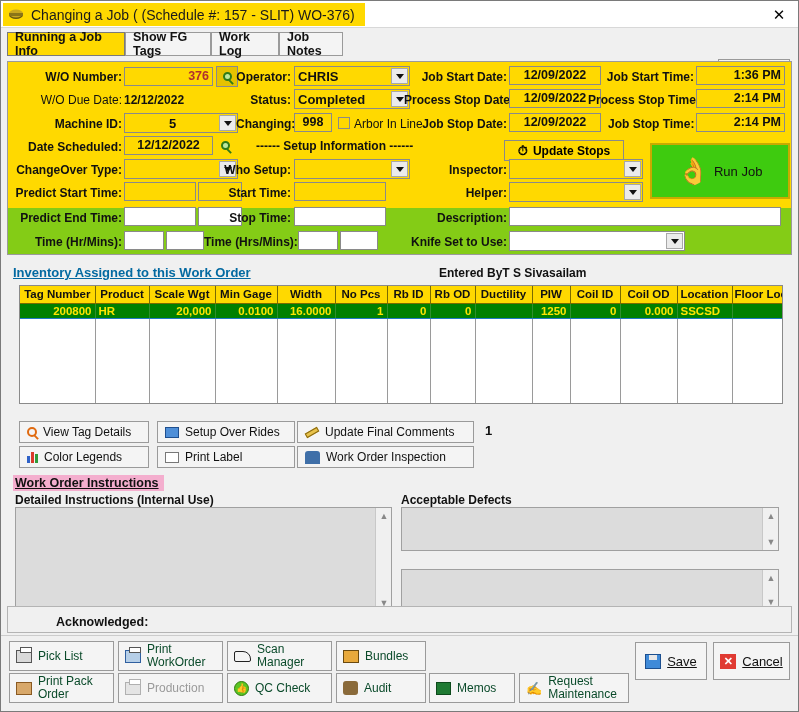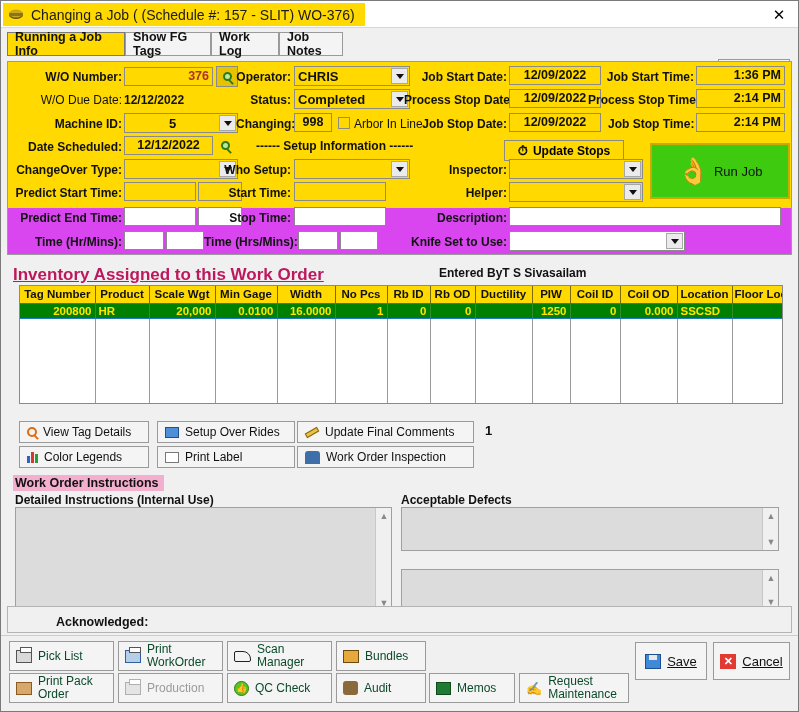--- a/index.html
+++ b/index.html
@@ -68,21 +68,21 @@
   }
   .help-book::after {
     content: ""; position: absolute; left: 2px; top: 1px;
     width: 4px; height: 9px; background: #9fc0f0;
   }
 
   
   #body-panel {
     position: absolute; left: 6px; top: 60px; width: 785px; height: 194px;
     border: 1px solid #9a9a9a;
-    background: #d946ef;
+    background: #84cc16;
   }
   #yellow-panel {
     position: absolute; left: 0; top: 0; width: 783px; height: 146px;
     background: #ffd900;
   }
   #green-run {
     position: absolute; left: 642px; top: 81px; width: 140px; height: 56px;
     background: #3ecb0f;
     border: 2px solid #c9aa00;
     display: flex; align-items: center; justify-content: center; gap: 4px;
@@ -152,21 +152,21 @@
   #update-stops {
     position: absolute; left: 496px; top: 140px; width: 120px; height: 21px;
     border: 1px solid #8a8a8a; background: #ffd900;
     display: flex; align-items: center; justify-content: center; gap: 5px;
     font-size: 12px; font-weight: bold; cursor: pointer;
   }
 
   
   #inv-title {
     position: absolute; left: 12px; top: 264px;
-    font-size: 17px; font-weight: bold; color: #be185d;
+    font-size: 13px; font-weight: bold; color: #0369a1;
     text-decoration: underline;
   }
   #entered-by {
     position: absolute; left: 438px; top: 265px;
     font-size: 12px; font-weight: bold; color: #111;
   }
   #grid {
     position: absolute; left: 18px; top: 284px; width: 764px; height: 119px;
     border: 1px solid #8a8a8a; background: #ffffff;
     overflow: hidden;
@@ -204,20 +204,21 @@
   #count-1 {
     position: absolute; left: 484px; top: 422px;
     font-size: 13px; font-weight: bold; color: #111;
   }
 
   
   #woi {
     position: absolute; left: 12px; top: 474px;
     background: #f4aece; padding: 1px 5px 1px 2px;
     font-size: 12.5px; font-weight: bold; color: #111;
+    text-decoration: underline;
   }
   .sublbl {
     position: absolute; font-size: 12px; font-weight: bold; color: #111;
   }
   .ta {
     position: absolute; background: #dcdcdc;
     border: 1px solid #a0a0a0;
   }
   .ta .sb {
     position: absolute; right: 0; top: 0; width: 16px; bottom: 0;

